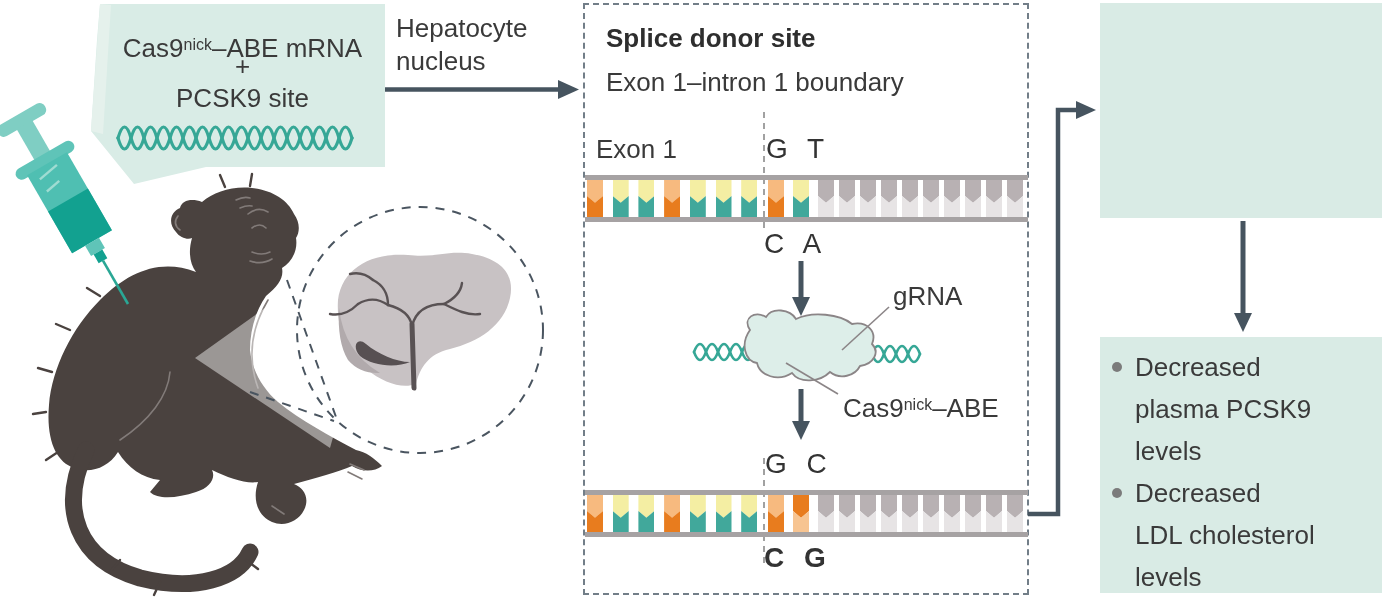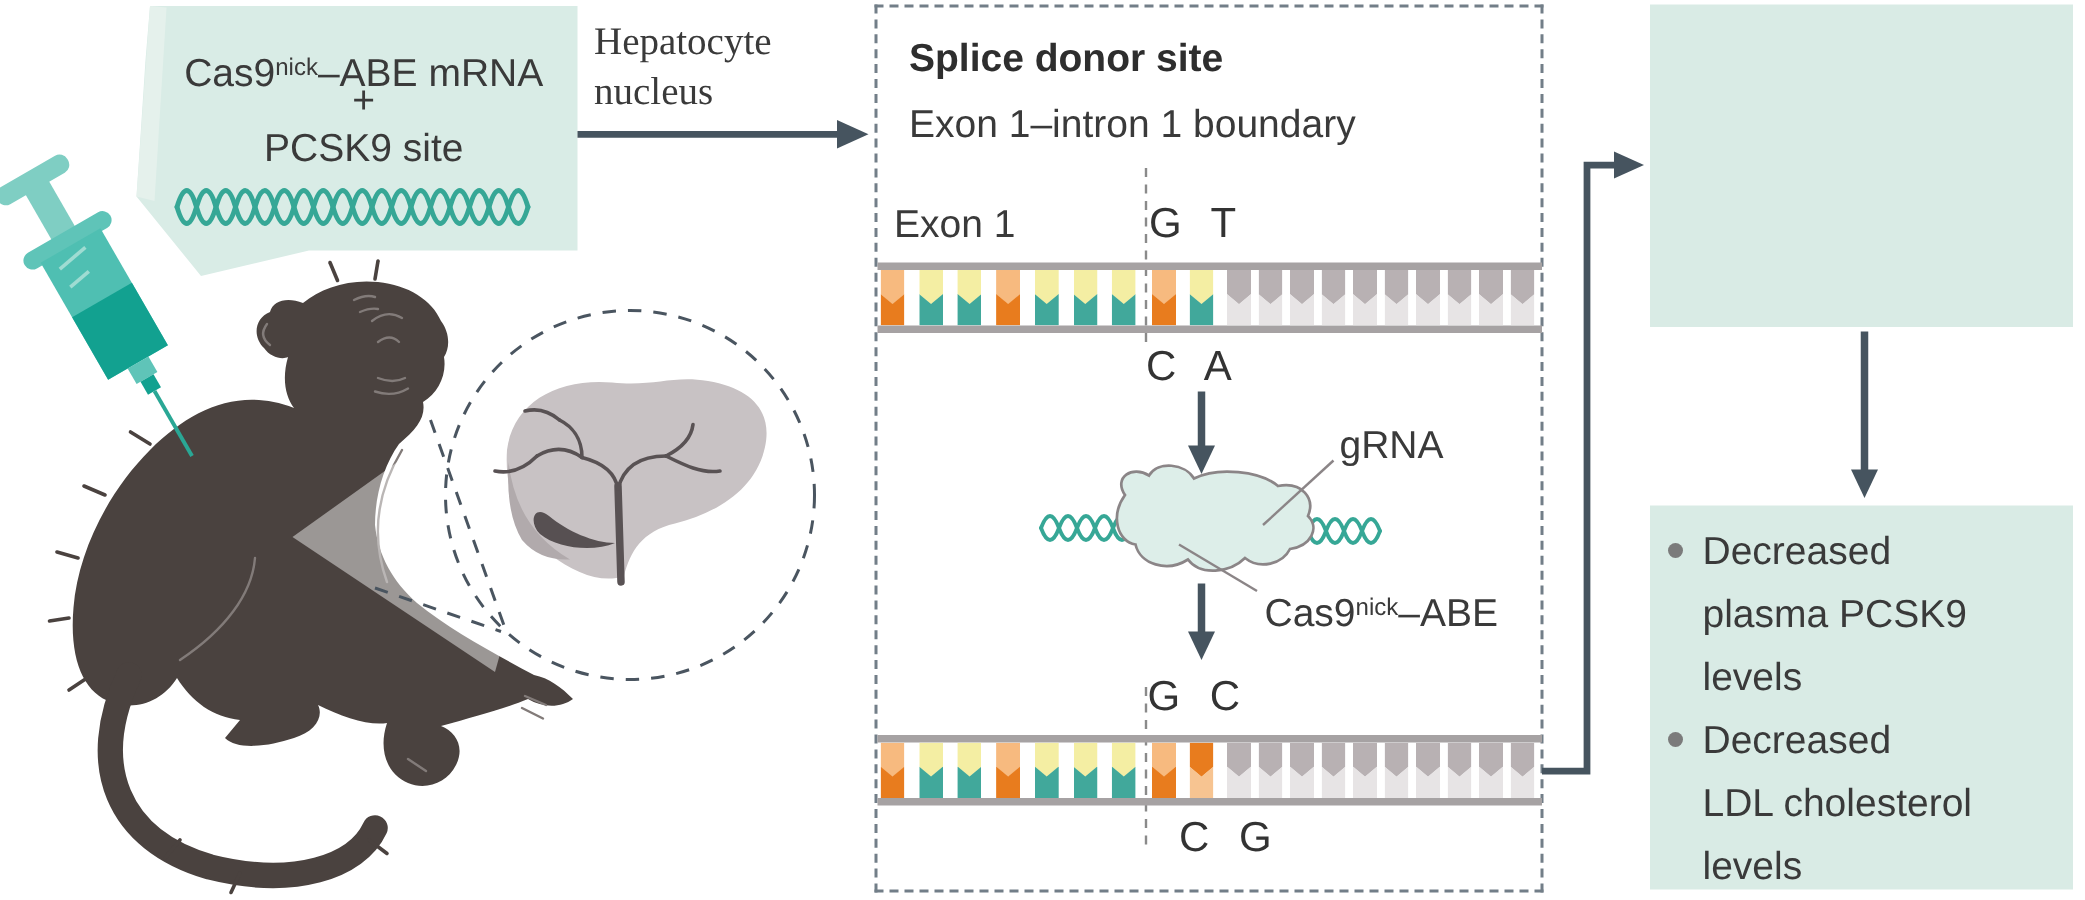--- a/index.html
+++ b/index.html
@@ -1,20 +1,20 @@
 <!DOCTYPE html>
 <html><head>
 <meta charset="utf-8">
 <style>
   html,body{margin:0;padding:0;background:#ffffff;}
   #canvas{position:relative;width:1390px;height:600px;overflow:hidden;
           font-family:"Liberation Sans",sans-serif;background:#fff;}
   #scene{position:absolute;left:0;top:0;z-index:1;pointer-events:none;}
   .t{position:absolute;font-size:26px;color:#3a3a3a;line-height:1.25;white-space:nowrap;z-index:3;}
-  .pre{white-space:pre-line;font-family:Liberation Serif, serif;}
+  .pre{white-space:pre-line;}
   .bold{font-weight:bold;color:#2e2e2e;}
   .sup{font-size:16px;vertical-align:7px;}
   .bases{letter-spacing:6px;font-size:28px;color:#333;}
   .tealbox{position:absolute;background:#d9ebe5;z-index:0;}
   .dashedbox{position:absolute;left:583px;top:3px;width:442px;height:588px;
              border:2px dashed #727e88;z-index:0;}
   .strand{position:absolute;left:585px;width:443px;height:47px;z-index:2;}
   .rail{position:absolute;left:0;width:100%;height:5px;background:#a6a2a3;}
   .pair{position:absolute;top:5px;width:16px;height:37px;}
   .pt{position:absolute;top:0;left:0;right:0;height:23px;
@@ -354,21 +354,21 @@
   <div class="t bold" style="left:606px;top:22px;">Splice donor site</div>
   <div class="t" style="left:606px;top:66px;">Exon 1–intron 1 boundary</div>
   <div class="t" style="left:596px;top:133px;">Exon 1</div>
   <div class="t bases" style="left:766px;top:131px;">G T</div>
   <div class="t bases" style="left:764px;top:226px;">C A</div>
 
   <div class="t" style="left:893px;top:280px;">gRNA</div>
   <div class="t" style="left:843px;top:392px;"><span>Cas9</span><span class="sup">nick</span><span>–ABE</span></div>
 
   <div class="t bases" style="left:765px;top:446px;">G C</div>
-  <div class="t bases" style="left:786px;top:540px;">C G</div>
+  <div class="t bases" style="left:764px;top:540px;font-weight:bold;">C G</div>
 
   <div style="position:absolute;left:1112px;top:346px;width:266px;z-index:3;">
     <div class="bullet-row">
       <span class="dot"></span>
       <span class="bullet-text">Decreased
 plasma PCSK9
 levels</span>
     </div>
     <div class="bullet-row">
       <span class="dot"></span>

